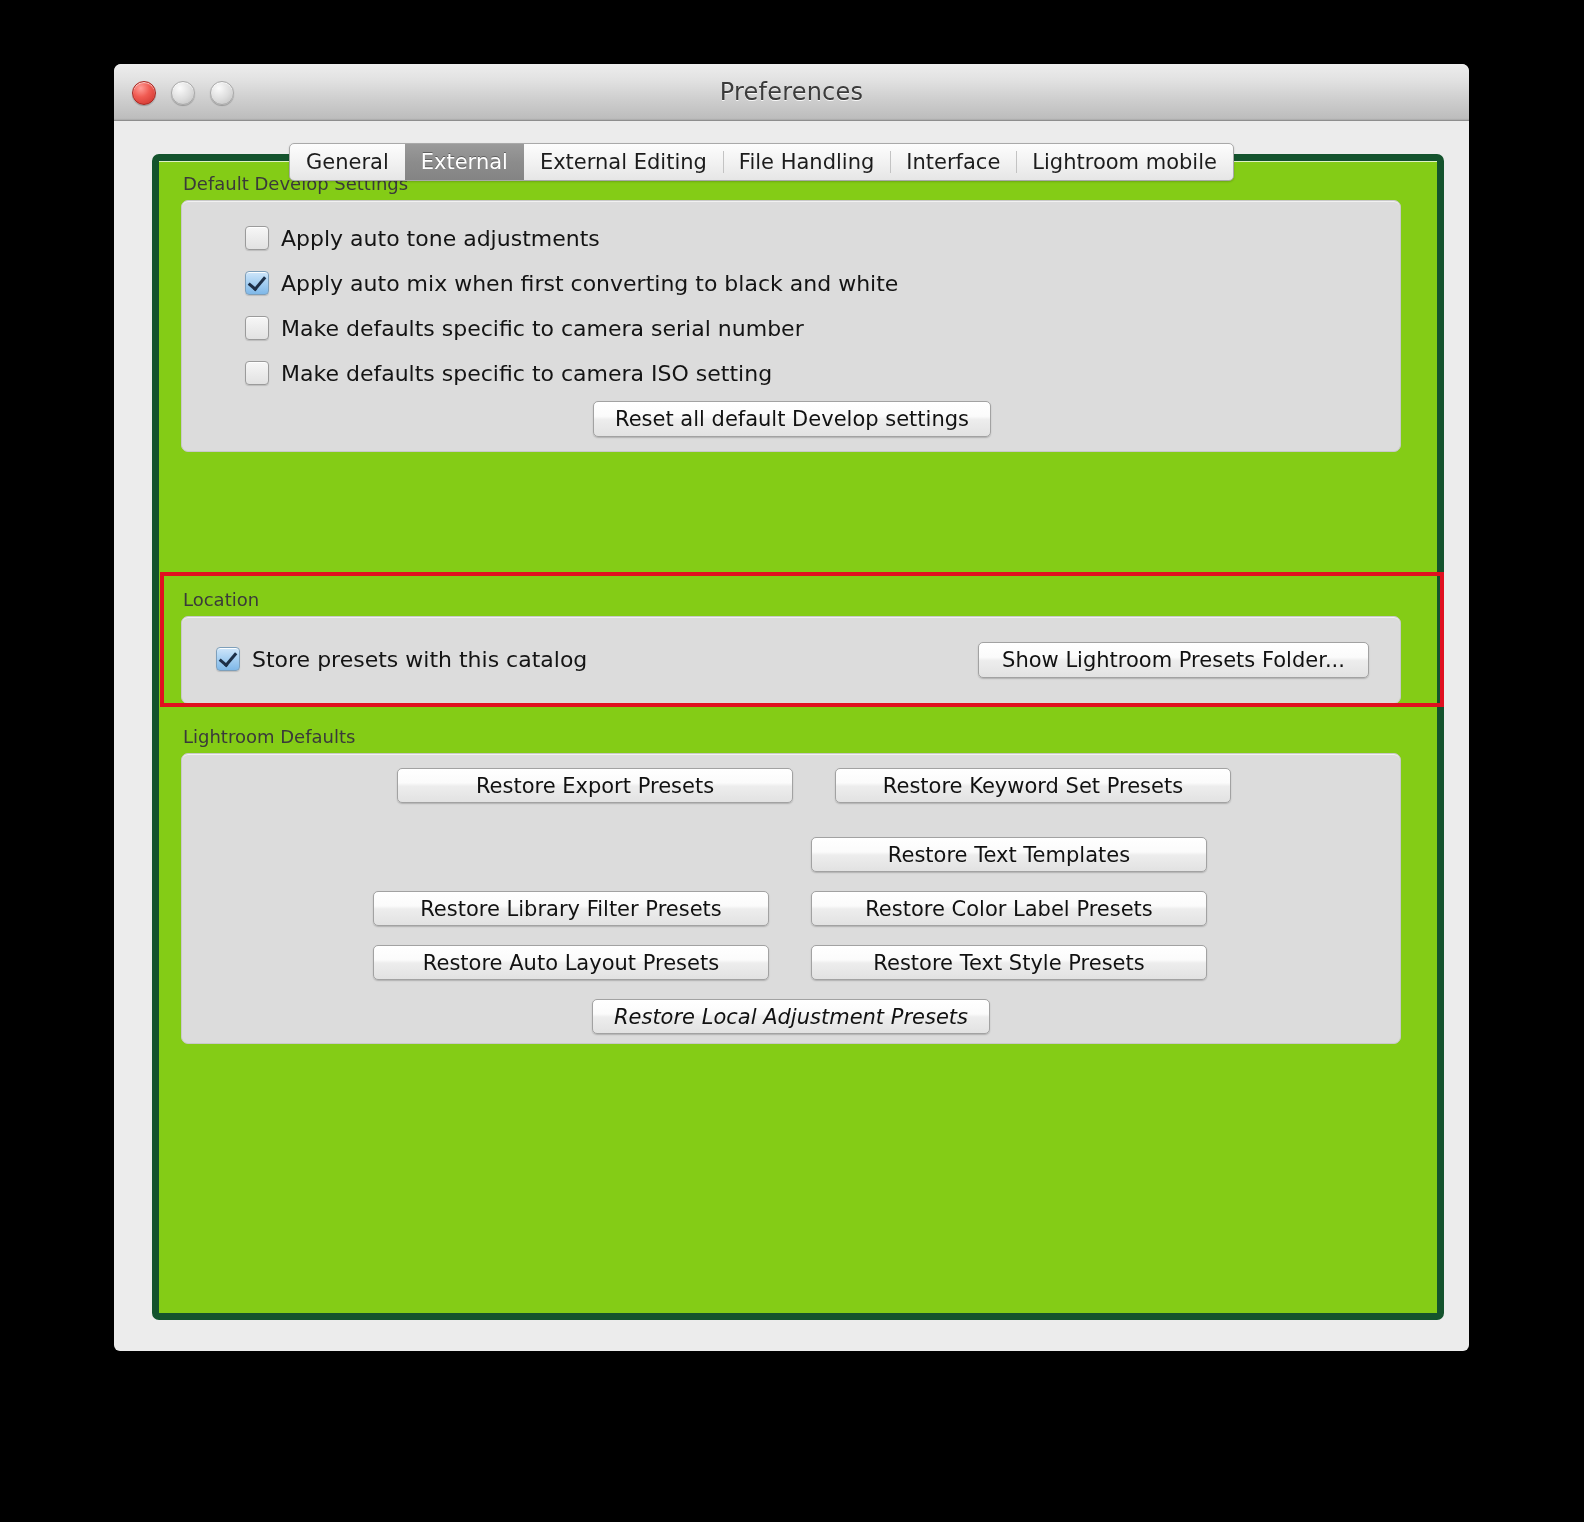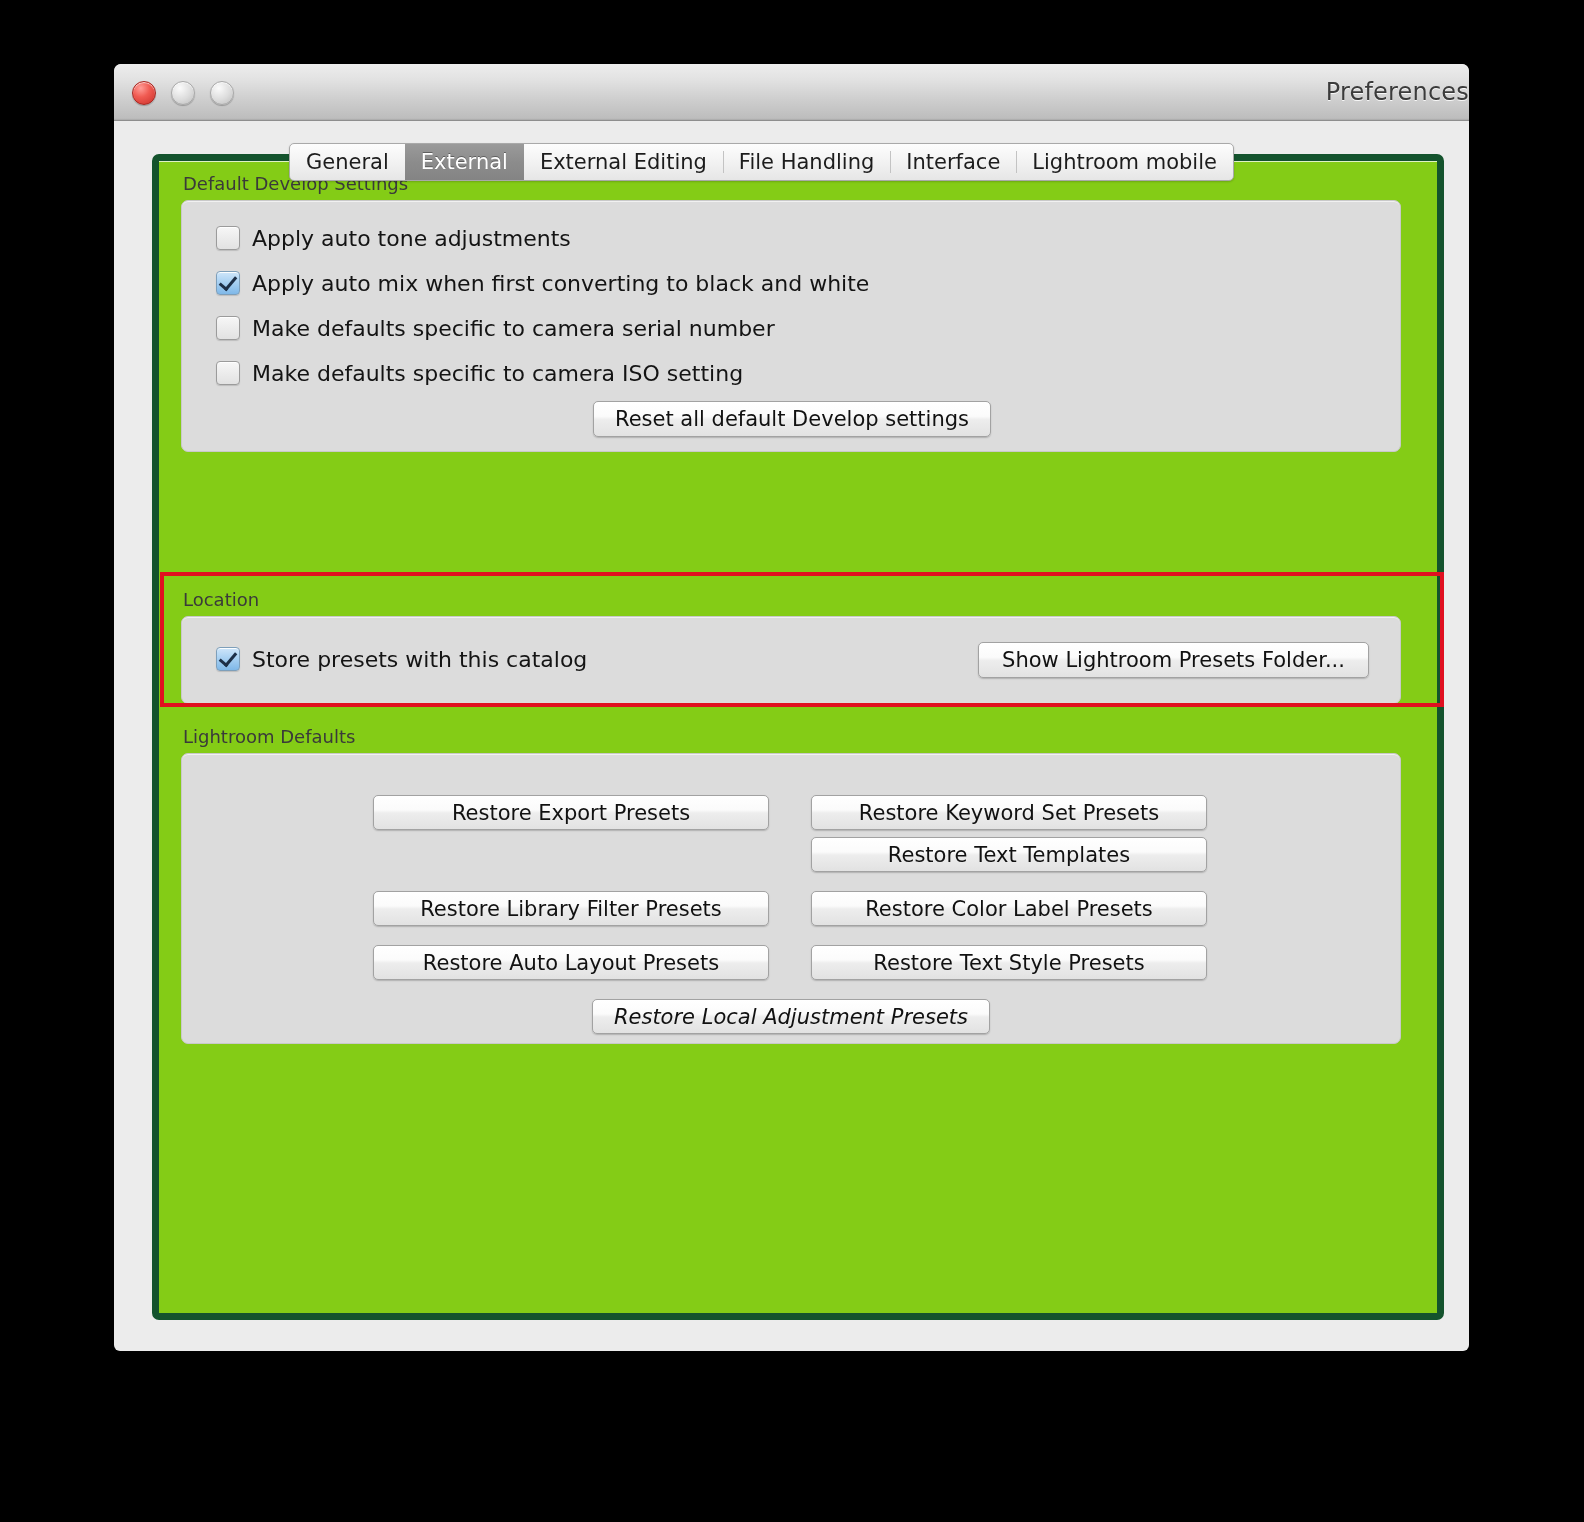--- a/index.html
+++ b/index.html
@@ -34,21 +34,21 @@
     position: relative;
     height: 56px;
     background: linear-gradient(to bottom, #ededed 0%, #e2e2e2 28%, #cfcfcf 62%, #bdbdbd 97%, #a8a8a8 100%);
     border-bottom: 1px solid #8e8e8e;
     border-radius: 6px 6px 0 0;
   }
   #titlebar .title {
     position: absolute;
     left: 0; right: 0;
     top: 14px;
-    text-align: right;
+    text-align: center;
     font-size: 24px;
     color: #3b3b3b;
     text-shadow: 0 1px 0 rgba(255,255,255,0.85);
     letter-spacing: 0.2px;
   }
   .traffic {
     position: absolute;
     top: 17px;
     width: 22px;
     height: 22px;
@@ -205,21 +205,21 @@
   }
 
   
   #grp-develop { left: 22px; top: 12px; width: 1220px; }
   #grp-develop .group-body { height: 250px; padding: 0; }
   #develop-checks {
     position: absolute;
     left: 34px;
     top: 22px;
   }
-  #develop-checks .cb-row { margin-bottom: 15px; }
+  #develop-checks .cb-row { margin-bottom: 15px; margin-left: 29px; }
   #btn-reset-develop {
     position: absolute;
     left: 411px;
     top: 200px;
     width: 398px;
     height: 36px;
   }
 
   
   #red-highlight {
@@ -251,21 +251,21 @@
   
   #grp-defaults { left: 22px; top: 565px; width: 1220px; }
   #grp-defaults .group-body { height: 289px; }
   .restore-btn {
     position: absolute;
     width: 396px;
     height: 35px;
   }
   .col-left  { left: 191px; }
   .col-right { left: 629px; }
-  .row-1 { top: 41px; }
+  .row-1 { top: 14px; margin-left: 24px; }
   .row-2 { top: 83px; }
   .row-3 { top: 137px; }
   .row-4 { top: 191px; }
   #btn-restore-local {
     position: absolute;
     left: 410px;
     top: 245px;
     width: 398px;
     height: 35px;
     font-style: italic;

